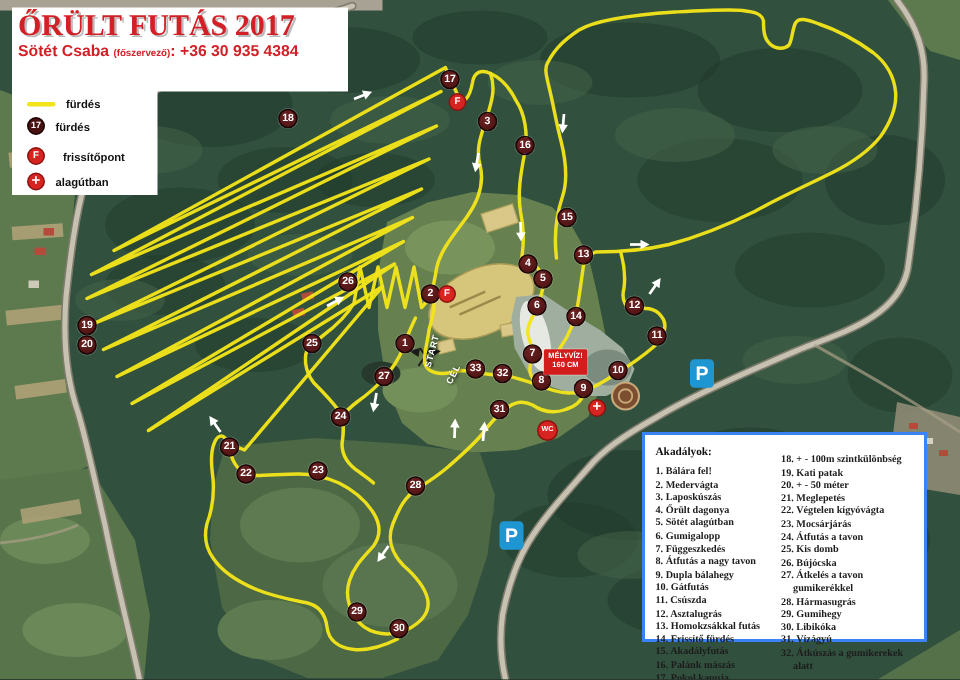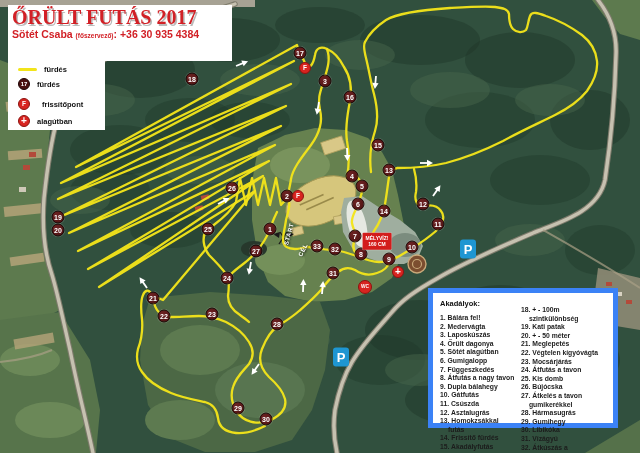--- a/index.html
+++ b/index.html
@@ -45,22 +45,22 @@
   .legend-row{position:absolute;left:10px;display:flex;align-items:center;gap:7px;}
   .legend-label{font-size:7.5px;font-weight:700;color:#111;}
   .lg-line{width:19px;height:3px;border-radius:2px;background:var(--route-yellow,#f2e41a);}
   .lg-obm{width:12px;height:12px;border-radius:50%;background:var(--marker-maroon,#4a1111);
           border:1px solid #1d0505;color:#fff;font:700 6px/10px "Liberation Sans",sans-serif;
           text-align:center;box-sizing:border-box;}
   .lg-rp,.lg-fa{width:12px;height:12px;border-radius:50%;background:var(--accent-red,#d82420);
           border:1px solid #8d1310;color:#fff;text-align:center;box-sizing:border-box;}
   .lg-rp{font:700 6.5px/10px "Liberation Sans",sans-serif;}
   .lg-fa{font:700 10px/9.5px "Liberation Sans",sans-serif;}
-  #obstacles-box{left:428px;top:288px;width:190px;height:140px;border:5px solid #3b82f6;
-                 box-sizing:border-box;padding:6px 7px 4px 7px;}
+  #obstacles-box{left:428px;top:288px;width:190px;height:140px;border:2px solid #3b82f6;
+                 box-sizing:border-box;padding:6px 7px 4px 7px;font-family:Liberation Serif, serif;}
   #obstacles-heading{font-size:7.5px;font-weight:700;color:#111;margin-bottom:6px;}
   #obstacles-cols{display:flex;gap:6px;}
   #obs-col1{width:88px;}
   #obs-col2{width:100px;margin-top:-8px;}
   .obs-item{font-size:6.8px;line-height:8.6px;font-weight:600;color:#1c1c1c;
             padding-left:8px;text-indent:-8px;}
 </style>
 </head>
 <body>
 

